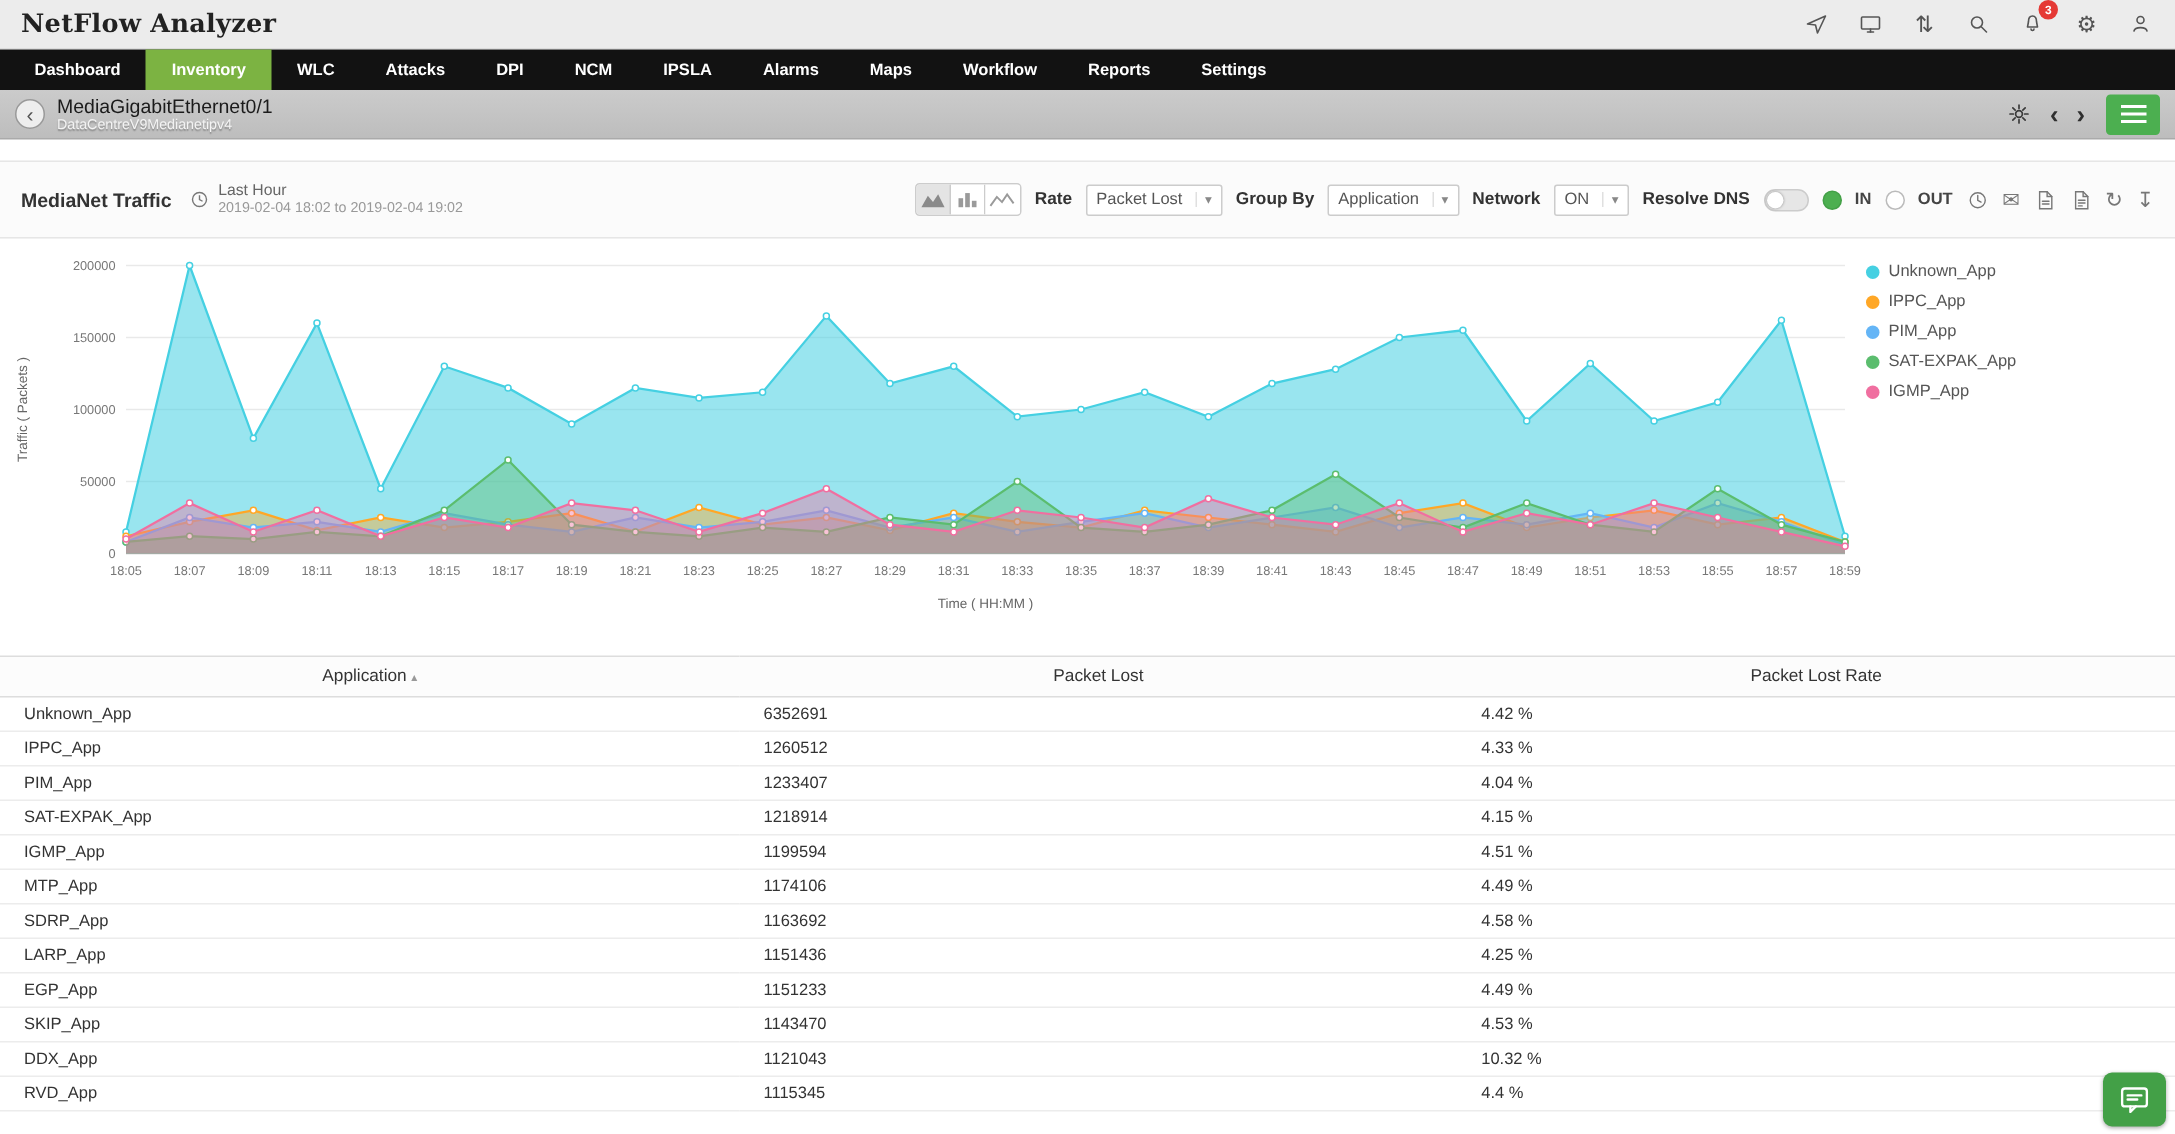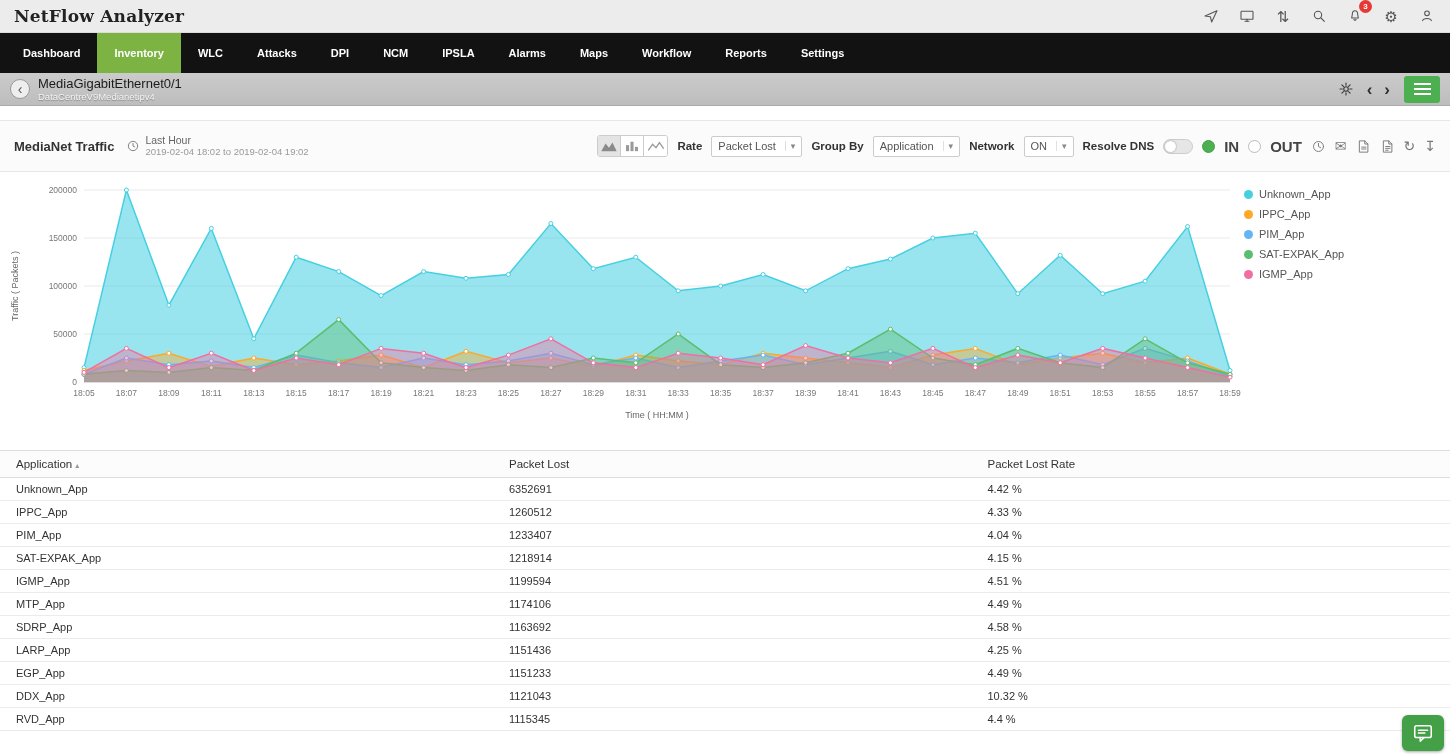--- a/index.html
+++ b/index.html
@@ -9,21 +9,21 @@
   
   .topbar{height:33px;background:#ececec;display:flex;align-items:center;justify-content:space-between;padding:0 14px;border-bottom:1px solid #dcdcdc}
   .app-title{font-family:"DejaVu Serif",serif;font-size:17px;font-weight:600;color:#222;letter-spacing:.2px}
   .top-icons{display:flex;align-items:center;gap:18px}
   .icon-btn{position:relative;width:18px;height:18px;display:flex;align-items:center;justify-content:center;cursor:pointer}
   .icon-btn svg{stroke:#555;fill:none;stroke-width:1.6;stroke-linecap:round;stroke-linejoin:round;width:16px;height:16px}
   .glyph{font-size:15px;color:#555;line-height:1}
   .badge{position:absolute;top:-7px;right:-8px;background:#e53935;color:#fff;font-size:8px;font-weight:bold;border-radius:7px;min-width:13px;height:13px;line-height:13px;text-align:center;padding:0 2px}
 
   
-  .mainnav{height:40px;background:#121212;display:flex;align-items:stretch;padding-left:6px}
+  .mainnav{height:27px;background:#121212;display:flex;align-items:stretch;padding-left:6px}
   .nav-item{color:#fff;font-size:11px;font-weight:bold;padding:0 17px;display:flex;align-items:center;cursor:pointer;white-space:nowrap}
   .nav-item.active{background:#7cb342}
 
   
   .crumbbar{height:33px;background:linear-gradient(#cbcbcb,#bdbdbd);display:flex;align-items:center;padding:0 10px;gap:8px;border-bottom:1px solid #aaa}
   .back-circle{width:20px;height:20px;border-radius:50%;background:#eee;border:1px solid #999;color:#555;display:flex;align-items:center;justify-content:center;font-size:14px;line-height:1;cursor:pointer}
   .crumb-title{font-size:13px;font-weight:normal;color:#1b1b1b;line-height:14px}
   .crumb-sub{font-size:9.5px;color:#f4f4f4;text-shadow:0 1px 1px rgba(0,0,0,.3)}
   .crumb-right{margin-left:auto;display:flex;align-items:center;gap:12px}
   .crumb-right svg{stroke:#3a3a3a;fill:none;stroke-width:1.5;stroke-linecap:round;width:18px;height:18px}
@@ -43,37 +43,37 @@
   .ct-btn{width:23px;height:20px;display:flex;align-items:center;justify-content:center;border-right:1px solid #ccc;cursor:pointer;background:#fff}
   .ct-btn:last-child{border-right:none}
   .ct-btn.sel{background:#e4e4e4}
   .ctl-label{font-size:11.5px;font-weight:bold;color:#333;white-space:nowrap}
   .select{border:1px solid #ccc;background:#fff;border-radius:2px;height:21px;display:flex;align-items:center;padding:0 6px;gap:9px;font-size:11px;color:#555;cursor:pointer;white-space:nowrap}
   .select .caret{font-size:9px;color:#888;border-left:1px solid #e0e0e0;padding-left:5px}
   .toggle{width:30px;height:15px;border-radius:8px;background:#e6e6e6;border:1px solid #ccc;position:relative;cursor:pointer}
   .toggle .knob{position:absolute;left:1px;top:1px;width:11px;height:11px;border-radius:50%;background:#fff;box-shadow:0 0 2px rgba(0,0,0,.4)}
   .radio{width:13px;height:13px;border-radius:50%;border:1px solid #bbb;background:#fff;cursor:pointer}
   .radio.on{background:#4caf50;border-color:#43a047}
-  .radio-label{font-size:15px;font-weight:bold;color:#444}
+  .radio-label{font-size:11px;font-weight:bold;color:#444}
   .tb-icon{color:#777;font-size:14px;cursor:pointer;display:flex;align-items:center;line-height:1}
   .tb-icon svg{stroke:#777;fill:none;stroke-width:1.5;width:15px;height:15px;stroke-linecap:round}
 
   
   .chart-wrap{display:flex;padding:6px 4px 0 4px}
   .legend{width:196px;padding-top:10px;display:flex;flex-direction:column;gap:8px}
   .legend-item{display:flex;align-items:center;gap:6px;font-size:11px;color:#555;cursor:pointer}
   .legend-dot{width:9px;height:9px;border-radius:50%;flex:0 0 auto}
   .tick{font-size:8.5px;fill:#777;font-family:"Liberation Sans",sans-serif}
   .axis-label{font-size:9px;fill:#666;font-family:"Liberation Sans",sans-serif}
 
   
   .table-wrap{margin-top:24px}
   table{width:100%;border-collapse:collapse;table-layout:fixed}
   col.c1{width:34%}col.c2{width:33%}col.c3{width:33%}
-  th{font-size:11.5px;color:#333;font-weight:normal;text-align:left;padding:7px 16px;border-top:1px solid #ddd;border-bottom:1px solid #ddd;background:#fcfcfc}
+  th{font-size:11.5px;color:#333;font-weight:normal;text-align:center;padding:7px 16px;border-top:1px solid #ddd;border-bottom:1px solid #ddd;background:#fcfcfc}
   th .sort{font-size:8px;color:#999;margin-left:3px}
   td{font-size:11px;color:#333;padding:5px 16px;border-bottom:1px solid #ececec;overflow:hidden;white-space:nowrap}
 
   
   .chat-btn{position:absolute;right:6px;bottom:5px;width:42px;height:36px;background:#43a047;border-radius:6px;display:flex;align-items:center;justify-content:center;cursor:pointer;box-shadow:0 1px 3px rgba(0,0,0,.35)}
   .chat-btn svg{stroke:#fff;fill:none;stroke-width:1.7;width:22px;height:22px;stroke-linecap:round;stroke-linejoin:round}
 </style>
 </head>
 <body>
 
@@ -527,20 +527,25 @@
           <td>LARP_App</td>
           <td>1151436</td>
           <td>4.25 %</td>
         </tr>
         <tr>
           <td>EGP_App</td>
           <td>1151233</td>
           <td>4.49 %</td>
         </tr>
         <tr>
+          <td>SKIP_App</td>
+          <td>1143470</td>
+          <td>4.53 %</td>
+        </tr>
+        <tr>
           <td>DDX_App</td>
           <td>1121043</td>
           <td>10.32 %</td>
         </tr>
         <tr>
           <td>RVD_App</td>
           <td>1115345</td>
           <td>4.4 %</td>
         </tr>
       </tbody>

